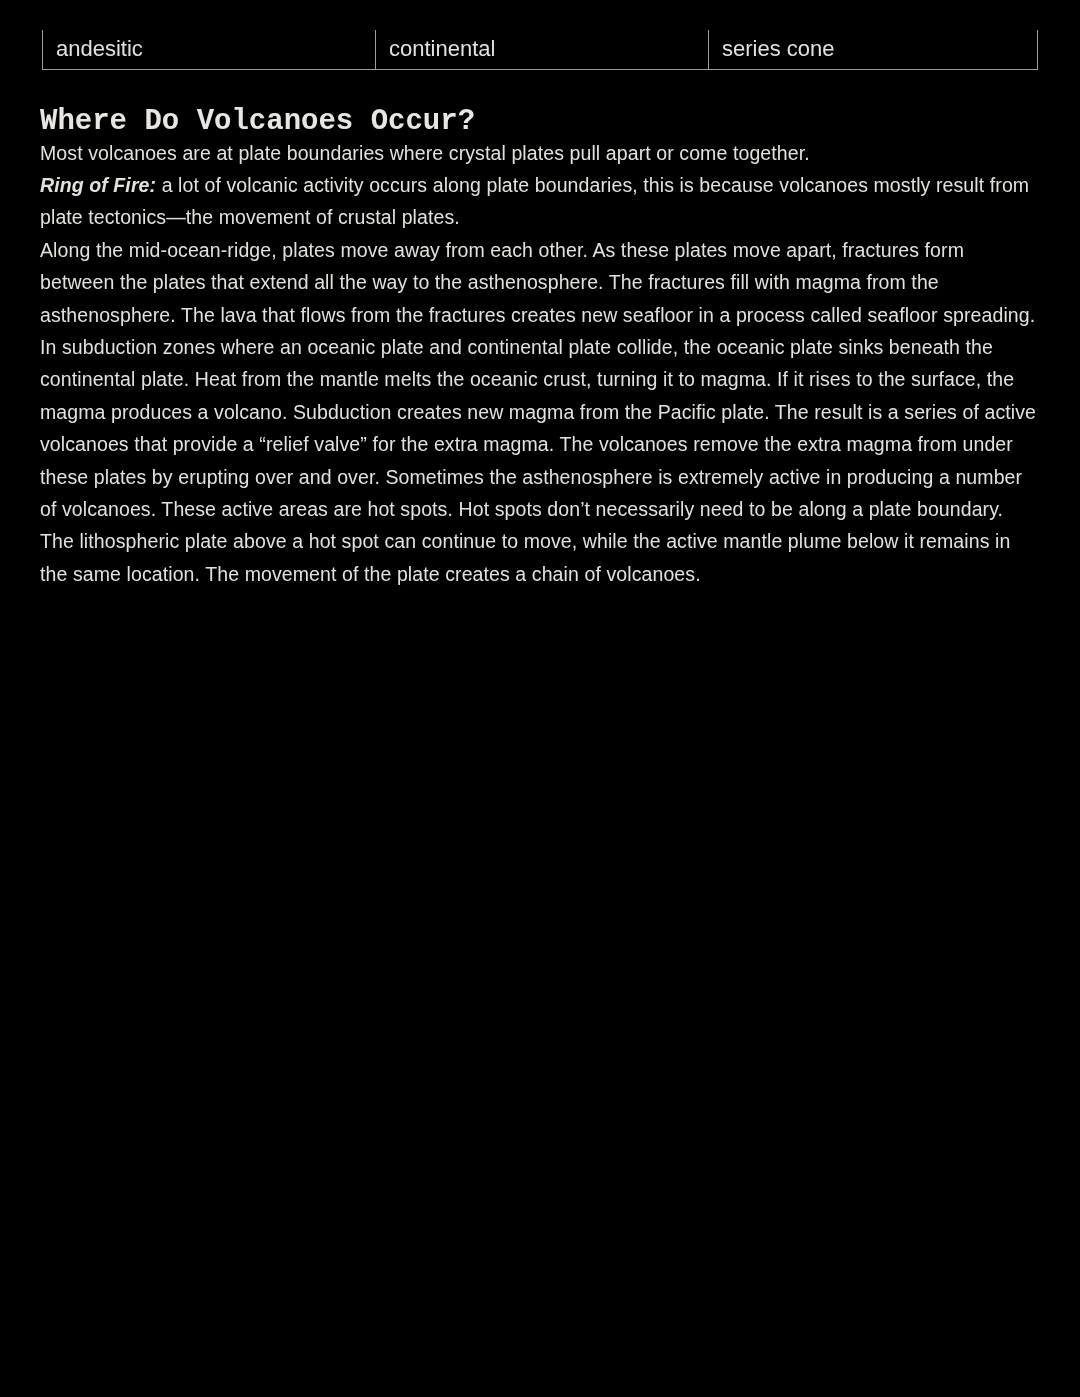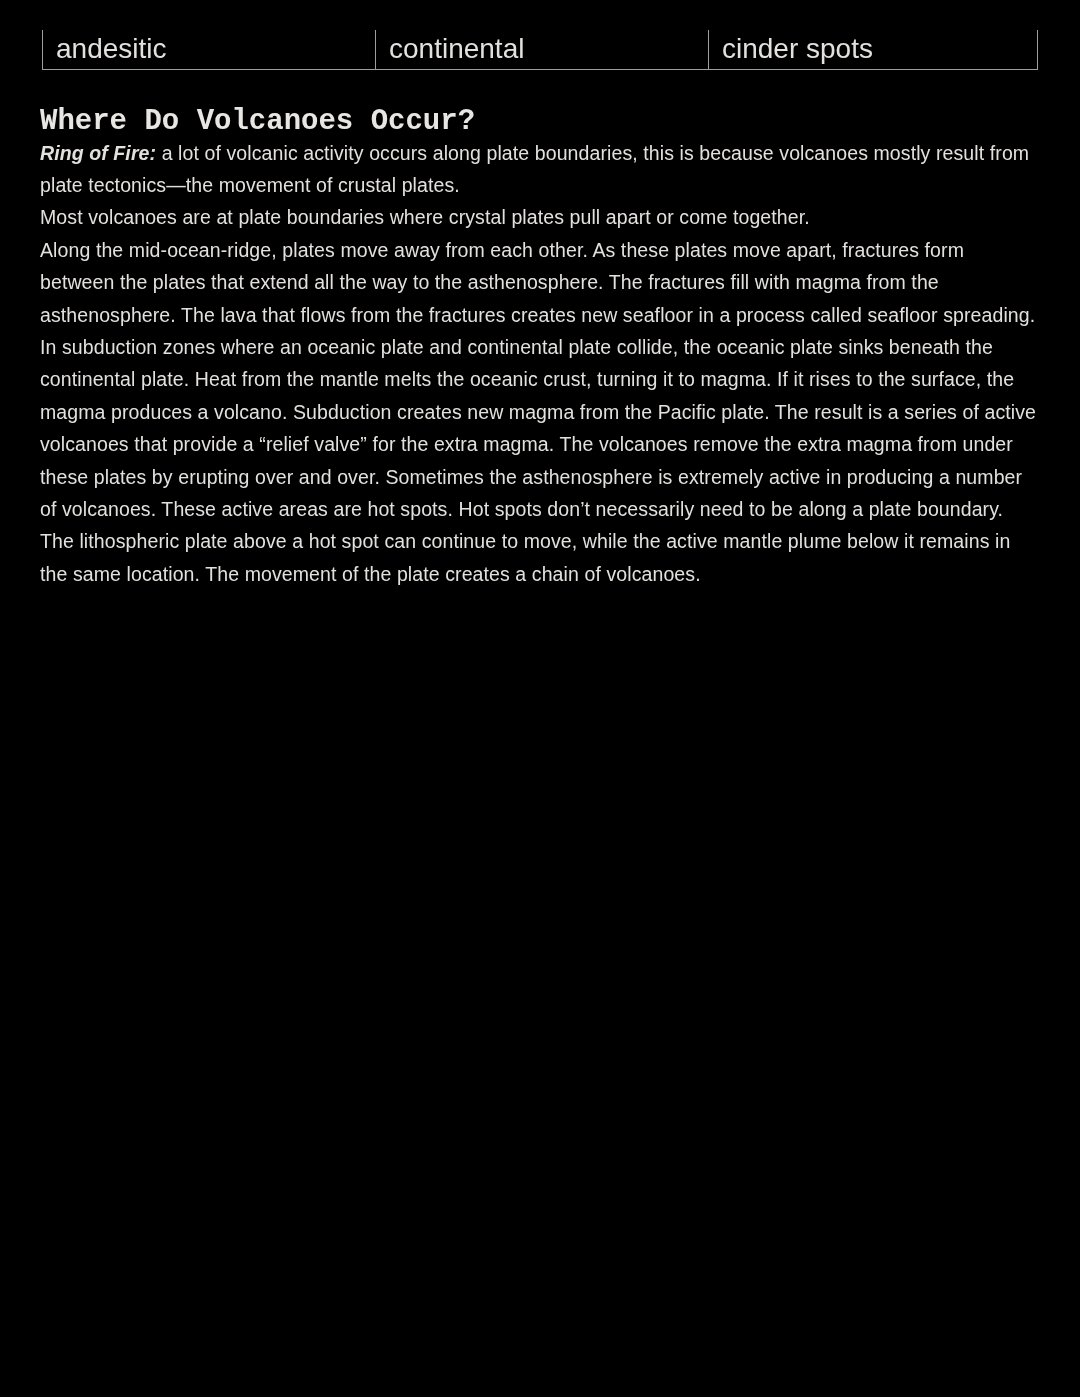--- a/index.html
+++ b/index.html
@@ -20,21 +20,21 @@
   }
   
   .eruption-table {
     border-collapse: collapse;
     table-layout: fixed;
     margin: 30px 0 0 42px;
     width: 995px;
   }
   .eruption-table td {
     border: 1.5px solid #9e9e9e;
-    font-size: 28px;
+    font-size: 22px;
     color: #e3e1dd;
     padding: 0 6px 0 13px;
     height: 40px;
     vertical-align: middle;
     white-space: nowrap;
     overflow: hidden;
   }
   .eruption-table tr.clipped-row td {
     border-top: none;
     height: 39px;
@@ -75,26 +75,26 @@
   <table class="eruption-table">
     <colgroup>
       <col style="width:333px">
       <col style="width:333px">
       <col style="width:329px">
     </colgroup>
     <tbody>
       <tr class="clipped-row">
         <td>andesitic</td>
         <td>continental</td>
-        <td>cinder spots</td>
+        <td>series cone</td>
       </tr>
     </tbody>
   </table>
 
   <h2 class="section-heading">Where Do Volcanoes Occur?</h2>
 
   <div class="body-text">
+    <p>Most volcanoes are at plate boundaries where crystal plates pull apart or come together.</p>
     <p><span class="bold-italic">Ring of Fire:</span><span> a lot of volcanic activity occurs along plate boundaries, this is because volcanoes mostly result from plate tectonics—the movement of crustal plates.</span></p>
-    <p>Most volcanoes are at plate boundaries where crystal plates pull apart or come together.</p>
     <p>Along the mid-ocean-ridge, plates move away from each other. As these plates move apart, fractures form between the plates that extend all the way to the asthenosphere. The fractures fill with magma from the asthenosphere. The lava that flows from the fractures creates new seafloor in a process called seafloor spreading. In subduction zones where an oceanic plate and continental plate collide, the oceanic plate sinks beneath the continental plate. Heat from the mantle melts the oceanic crust, turning it to magma. If it rises to the surface, the magma produces a volcano. Subduction creates new magma from the Pacific plate. The result is a series of active volcanoes that provide a “relief valve” for the extra magma. The volcanoes remove the extra magma from under these plates by erupting over and over. Sometimes the asthenosphere is extremely active in producing a number of volcanoes. These active areas are hot spots. Hot spots don’t necessarily need to be along a plate boundary. The lithospheric plate above a hot spot can continue to move, while the active mantle plume below it remains in the same location. The movement of the plate creates a chain of volcanoes.</p>
   </div>
 
 </div>
 
 </body></html>

